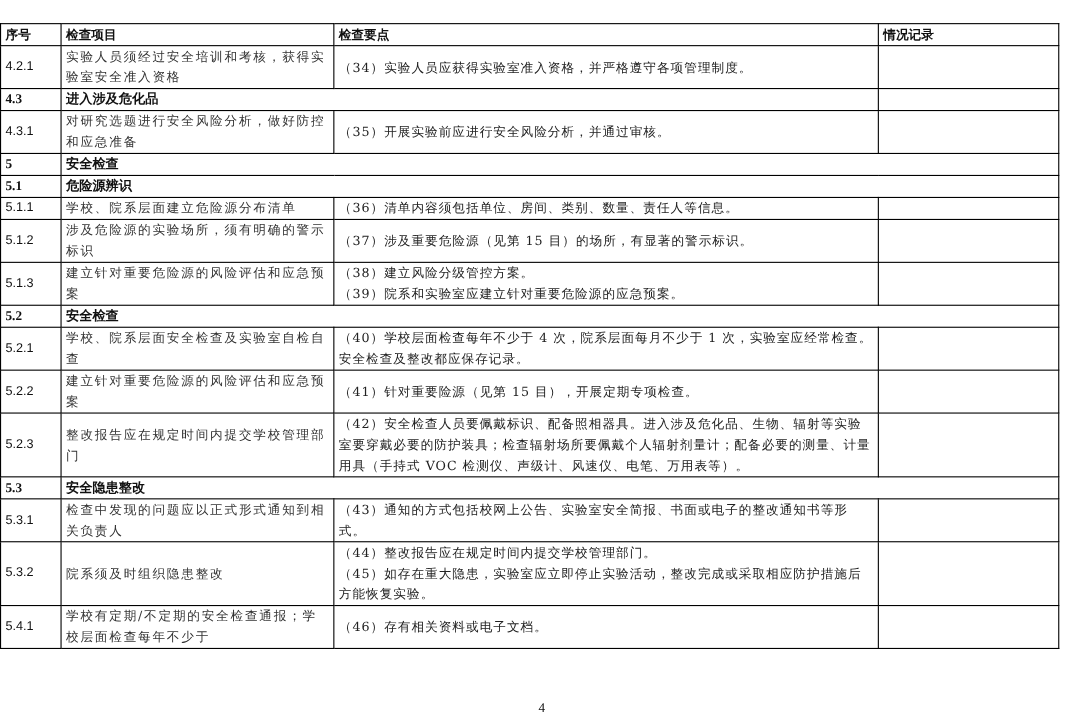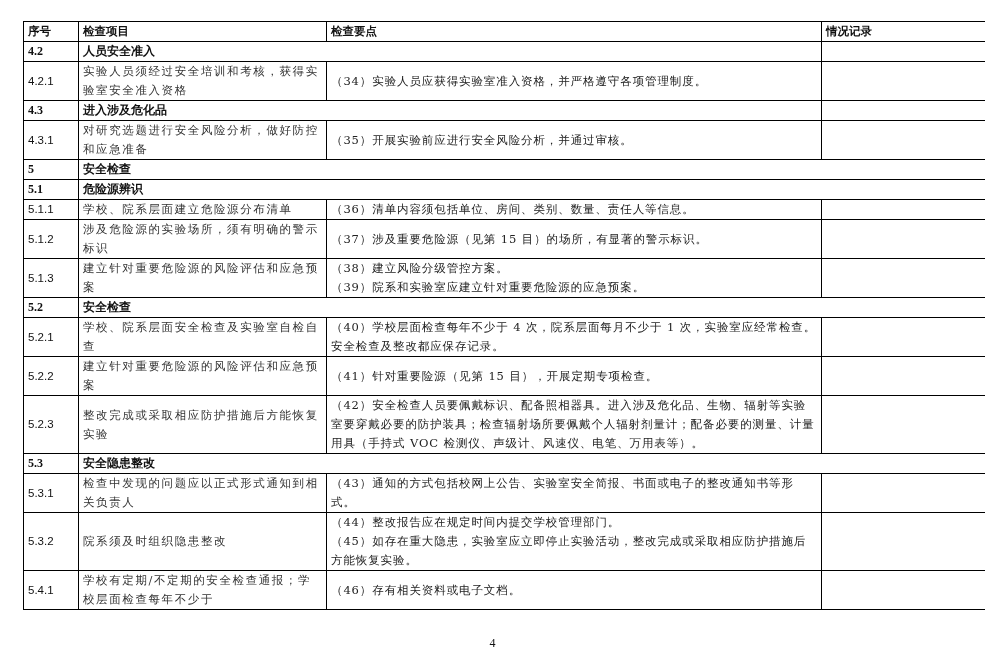--- a/index.html
+++ b/index.html
@@ -1,19 +1,19 @@
 <!DOCTYPE html>
 <html><head>
   <meta charset="utf-8">
   <style>
     html, body { margin: 0; padding: 0; background: #ffffff; }
     body { width: 985px; height: 651px; position: relative; overflow: hidden;
            font-family: "DejaVu Serif", "Liberation Serif", serif; color: #111; }
     table.checklist {
-      position: absolute; left: 23px; top: 21px;
+      position: absolute; left: 0; top: 21px;
       width: 962px; border-collapse: collapse; table-layout: fixed;
     }
     table.checklist td, table.checklist th {
       border: 1px solid #000;
       padding: 0 4px;
       vertical-align: middle;
       font-size: 11.5px;
       line-height: 19px;
       text-align: left;
       overflow: hidden;
@@ -49,25 +49,20 @@
   <thead>
     <tr>
       <th>序号</th>
       <th>检查项目</th>
       <th>检查要点</th>
       <th>情况记录</th>
     </tr>
   </thead>
   <tbody>
 
-    <tr class="sec">
-      <td class="secno">4.2</td>
-      <td class="sectitle" colspan="2">人员安全准入</td>
-      <td></td>
-    </tr>
 
     <tr class="r2">
       <td class="no">4.2.1</td>
       <td class="item">实验人员须经过安全培训和考核，获得实验室安全准入资格</td>
       <td class="point">
           <span class="line">（34）实验人员应获得实验室准入资格，并严格遵守各项管理制度。</span>
         </td>
       <td></td>
     </tr>
 
@@ -142,21 +137,21 @@
       <td class="no">5.2.2</td>
       <td class="item">建立针对重要危险源的风险评估和应急预案</td>
       <td class="point">
           <span class="line">（41）针对重要险源（见第 15 目），开展定期专项检查。</span>
         </td>
       <td></td>
     </tr>
 
     <tr class="r3">
       <td class="no">5.2.3</td>
-      <td class="item">整改完成或采取相应防护措施后方能恢复实验</td>
+      <td class="item">整改报告应在规定时间内提交学校管理部门</td>
       <td class="point">
           <span class="line">（42）安全检查人员要佩戴标识、配备照相器具。进入涉及危化品、生物、辐射等实验室要穿戴必要的防护装具；检查辐射场所要佩戴个人辐射剂量计；配备必要的测量、计量用具（手持式 VOC 检测仪、声级计、风速仪、电笔、万用表等）。</span>
         </td>
       <td></td>
     </tr>
 
     <tr class="sec">
       <td class="secno">5.3</td>
       <td class="sectitle" colspan="3">安全隐患整改</td>
     </tr>

